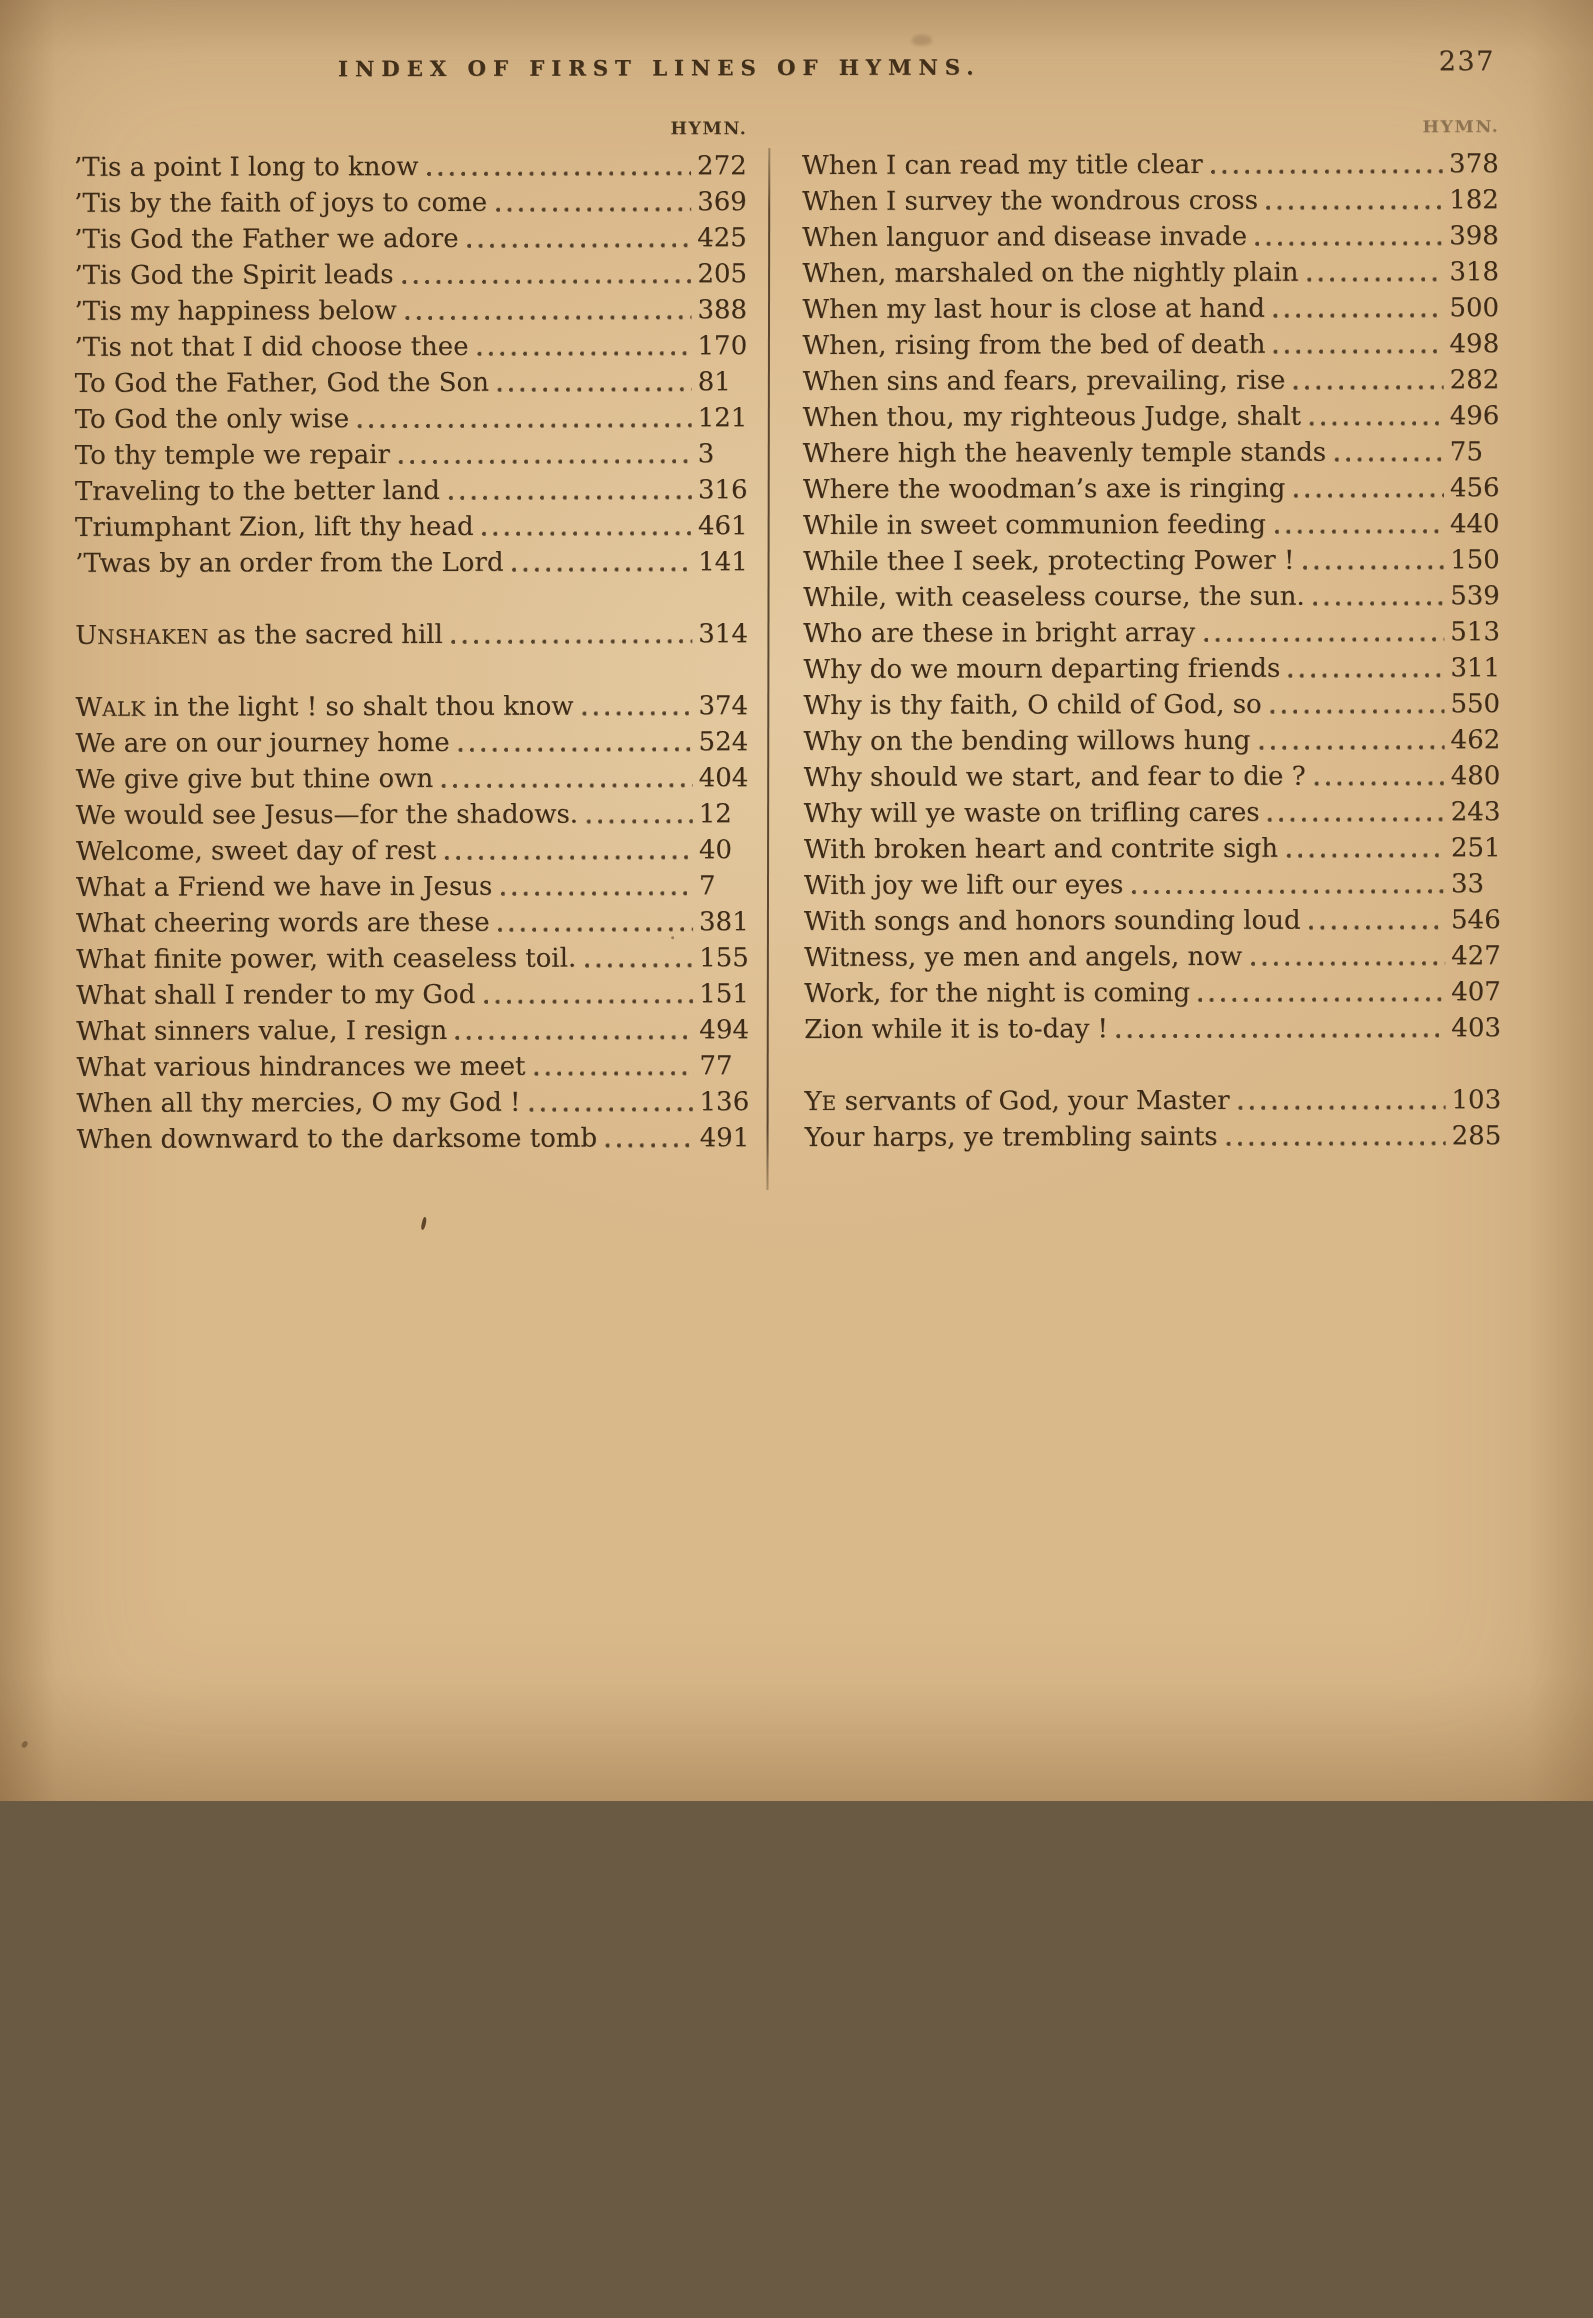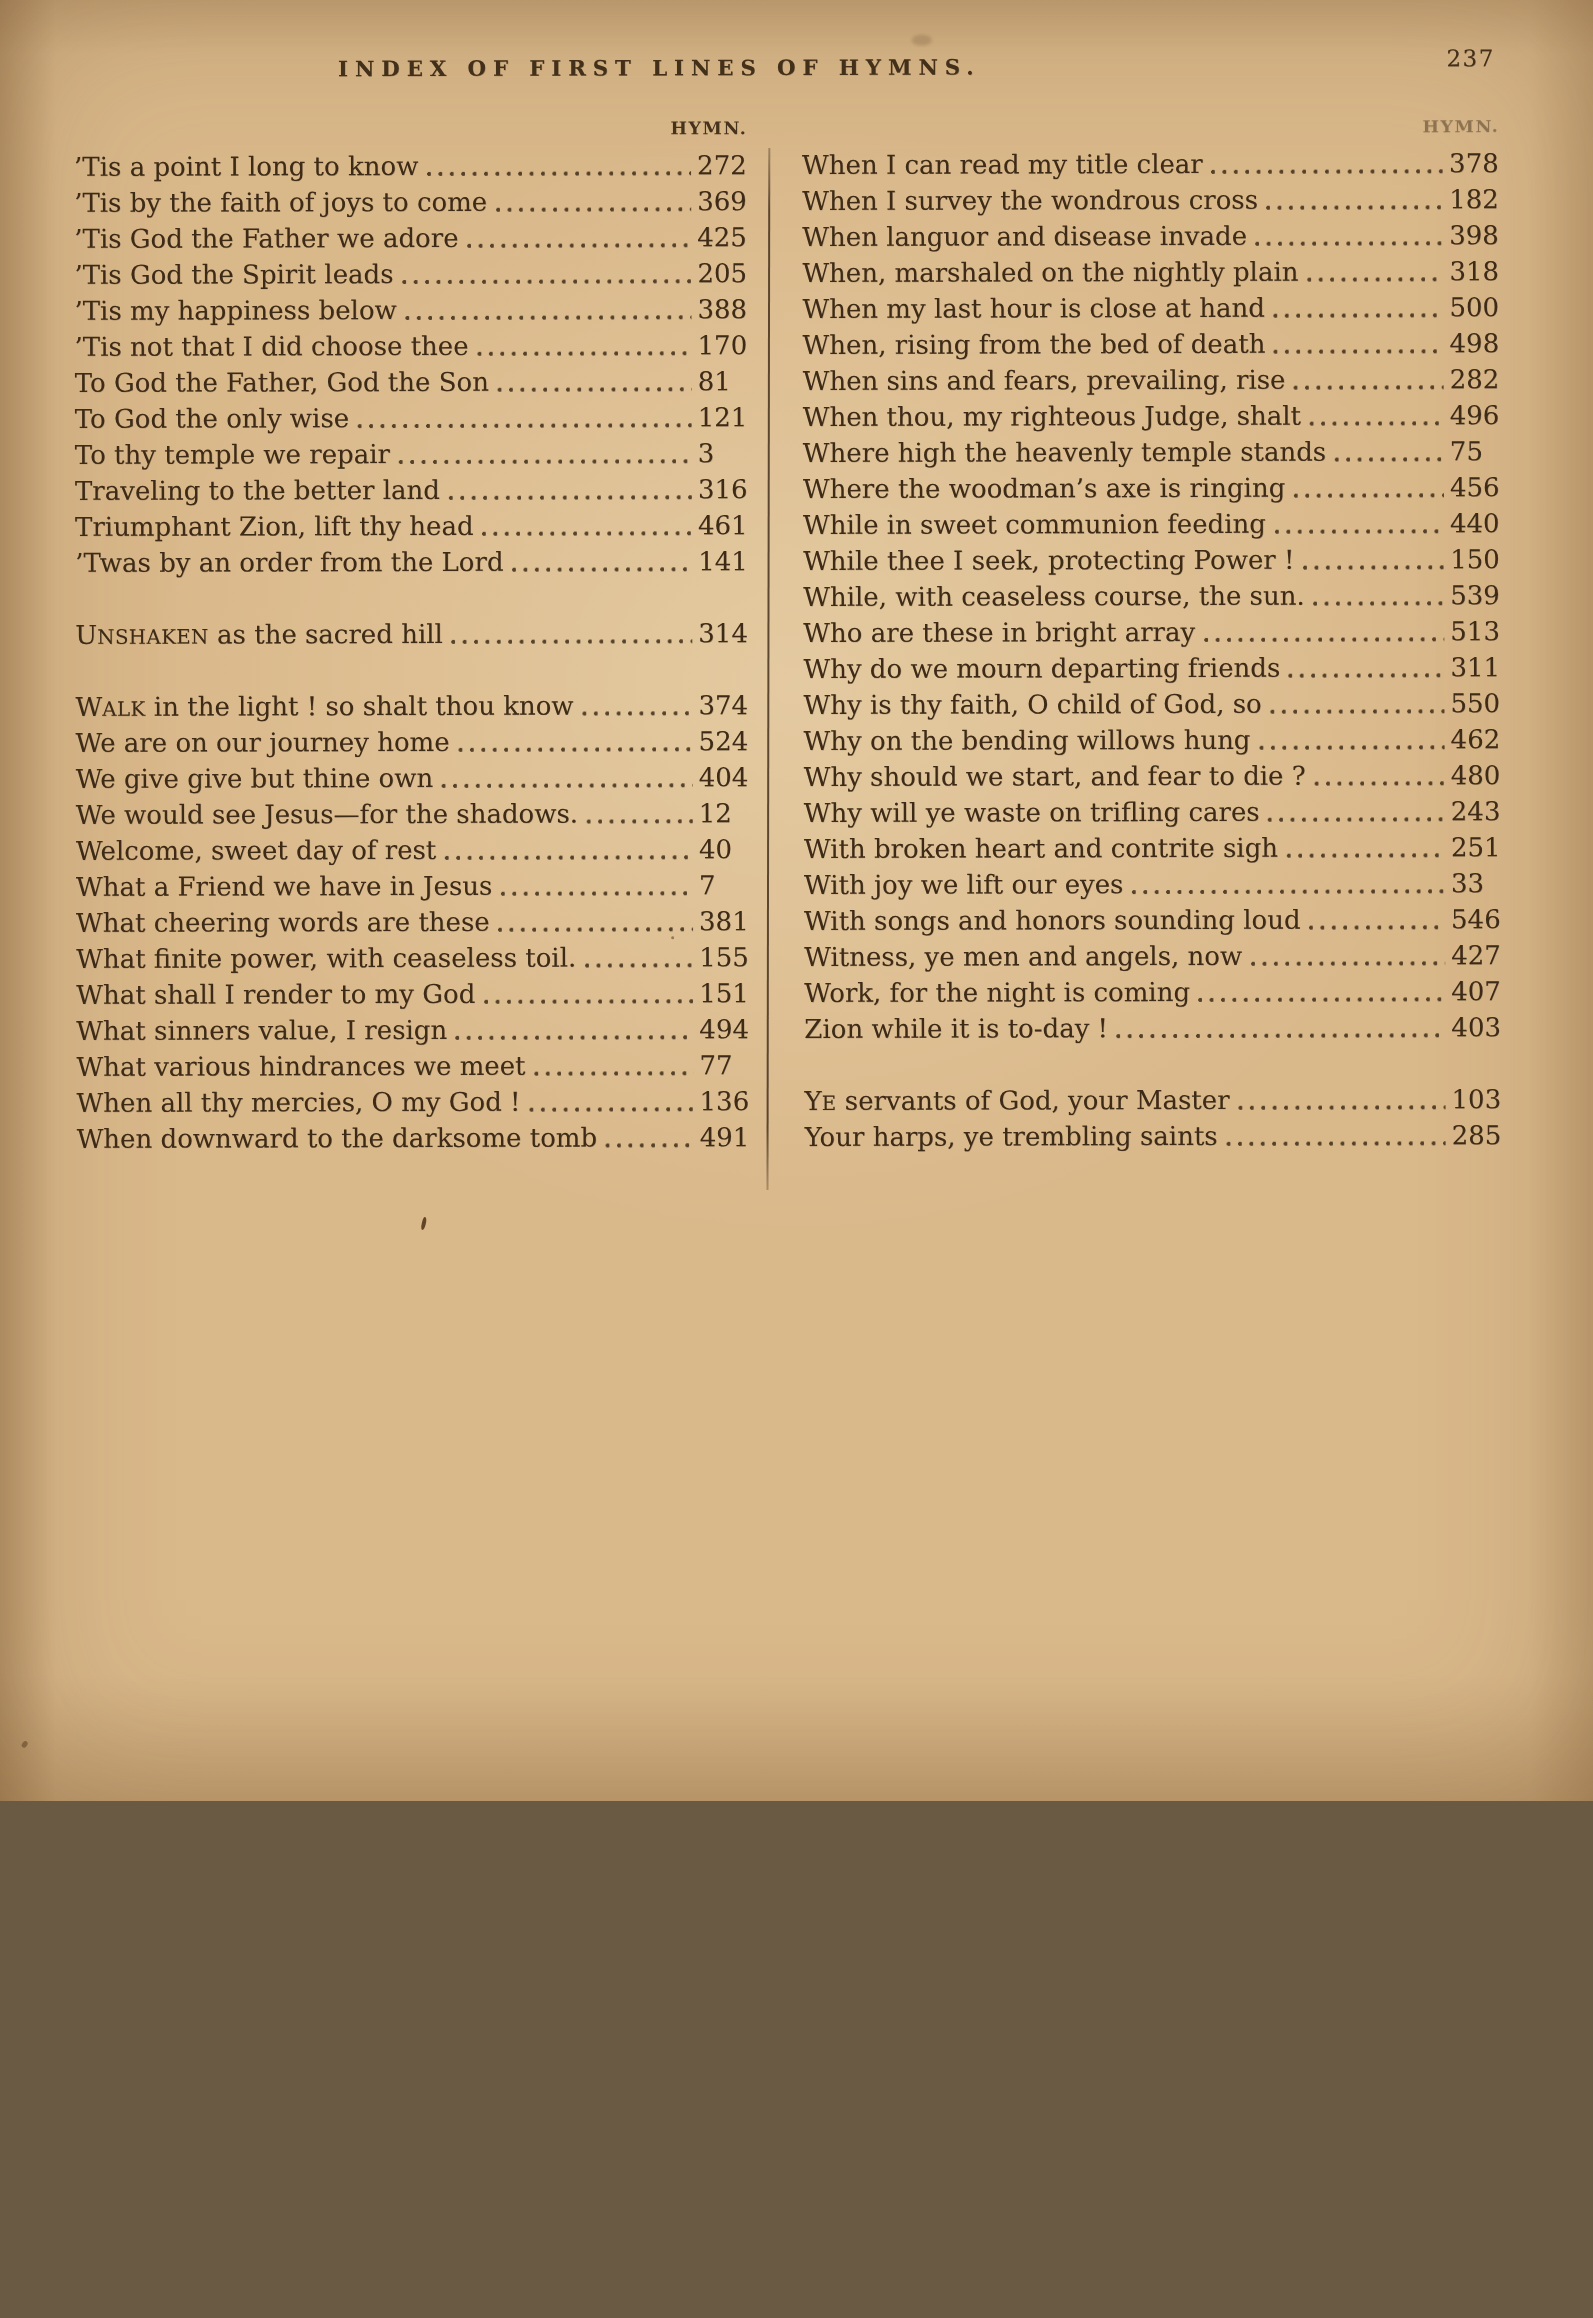--- a/index.html
+++ b/index.html
@@ -20,21 +20,21 @@
   .skew{position:absolute;inset:0;transform:rotate(-0.15deg);}
   .title{
     position:absolute;top:55px;left:69px;width:1185px;
     text-align:center;
     font-size:21.3px;font-weight:700;letter-spacing:6.9px;
     color:#43301a;
     text-shadow:0.4px 0.4px 0 rgba(60,40,20,0.35);
   }
   .pageno{
     position:absolute;top:47px;right:96px;
-    font-size:23px;letter-spacing:1.5px;color:#43301a;
+    font-size:27px;letter-spacing:1.5px;color:#43301a;
     text-shadow:0.4px 0.4px 0 rgba(60,40,20,0.35);
   }
   .columns{position:absolute;top:113px;left:76px;right:80px;height:1128px;}
   .col{position:absolute;top:0;}
   .col-left{left:0;width:678px;}
   .col-right{left:728px;right:0;width:702px;}
   .colhead{
     height:34px;line-height:30.5px;text-align:right;
     font-size:17.5px;font-weight:700;letter-spacing:1.5px;
     padding-right:4.6px;color:#46331d;

